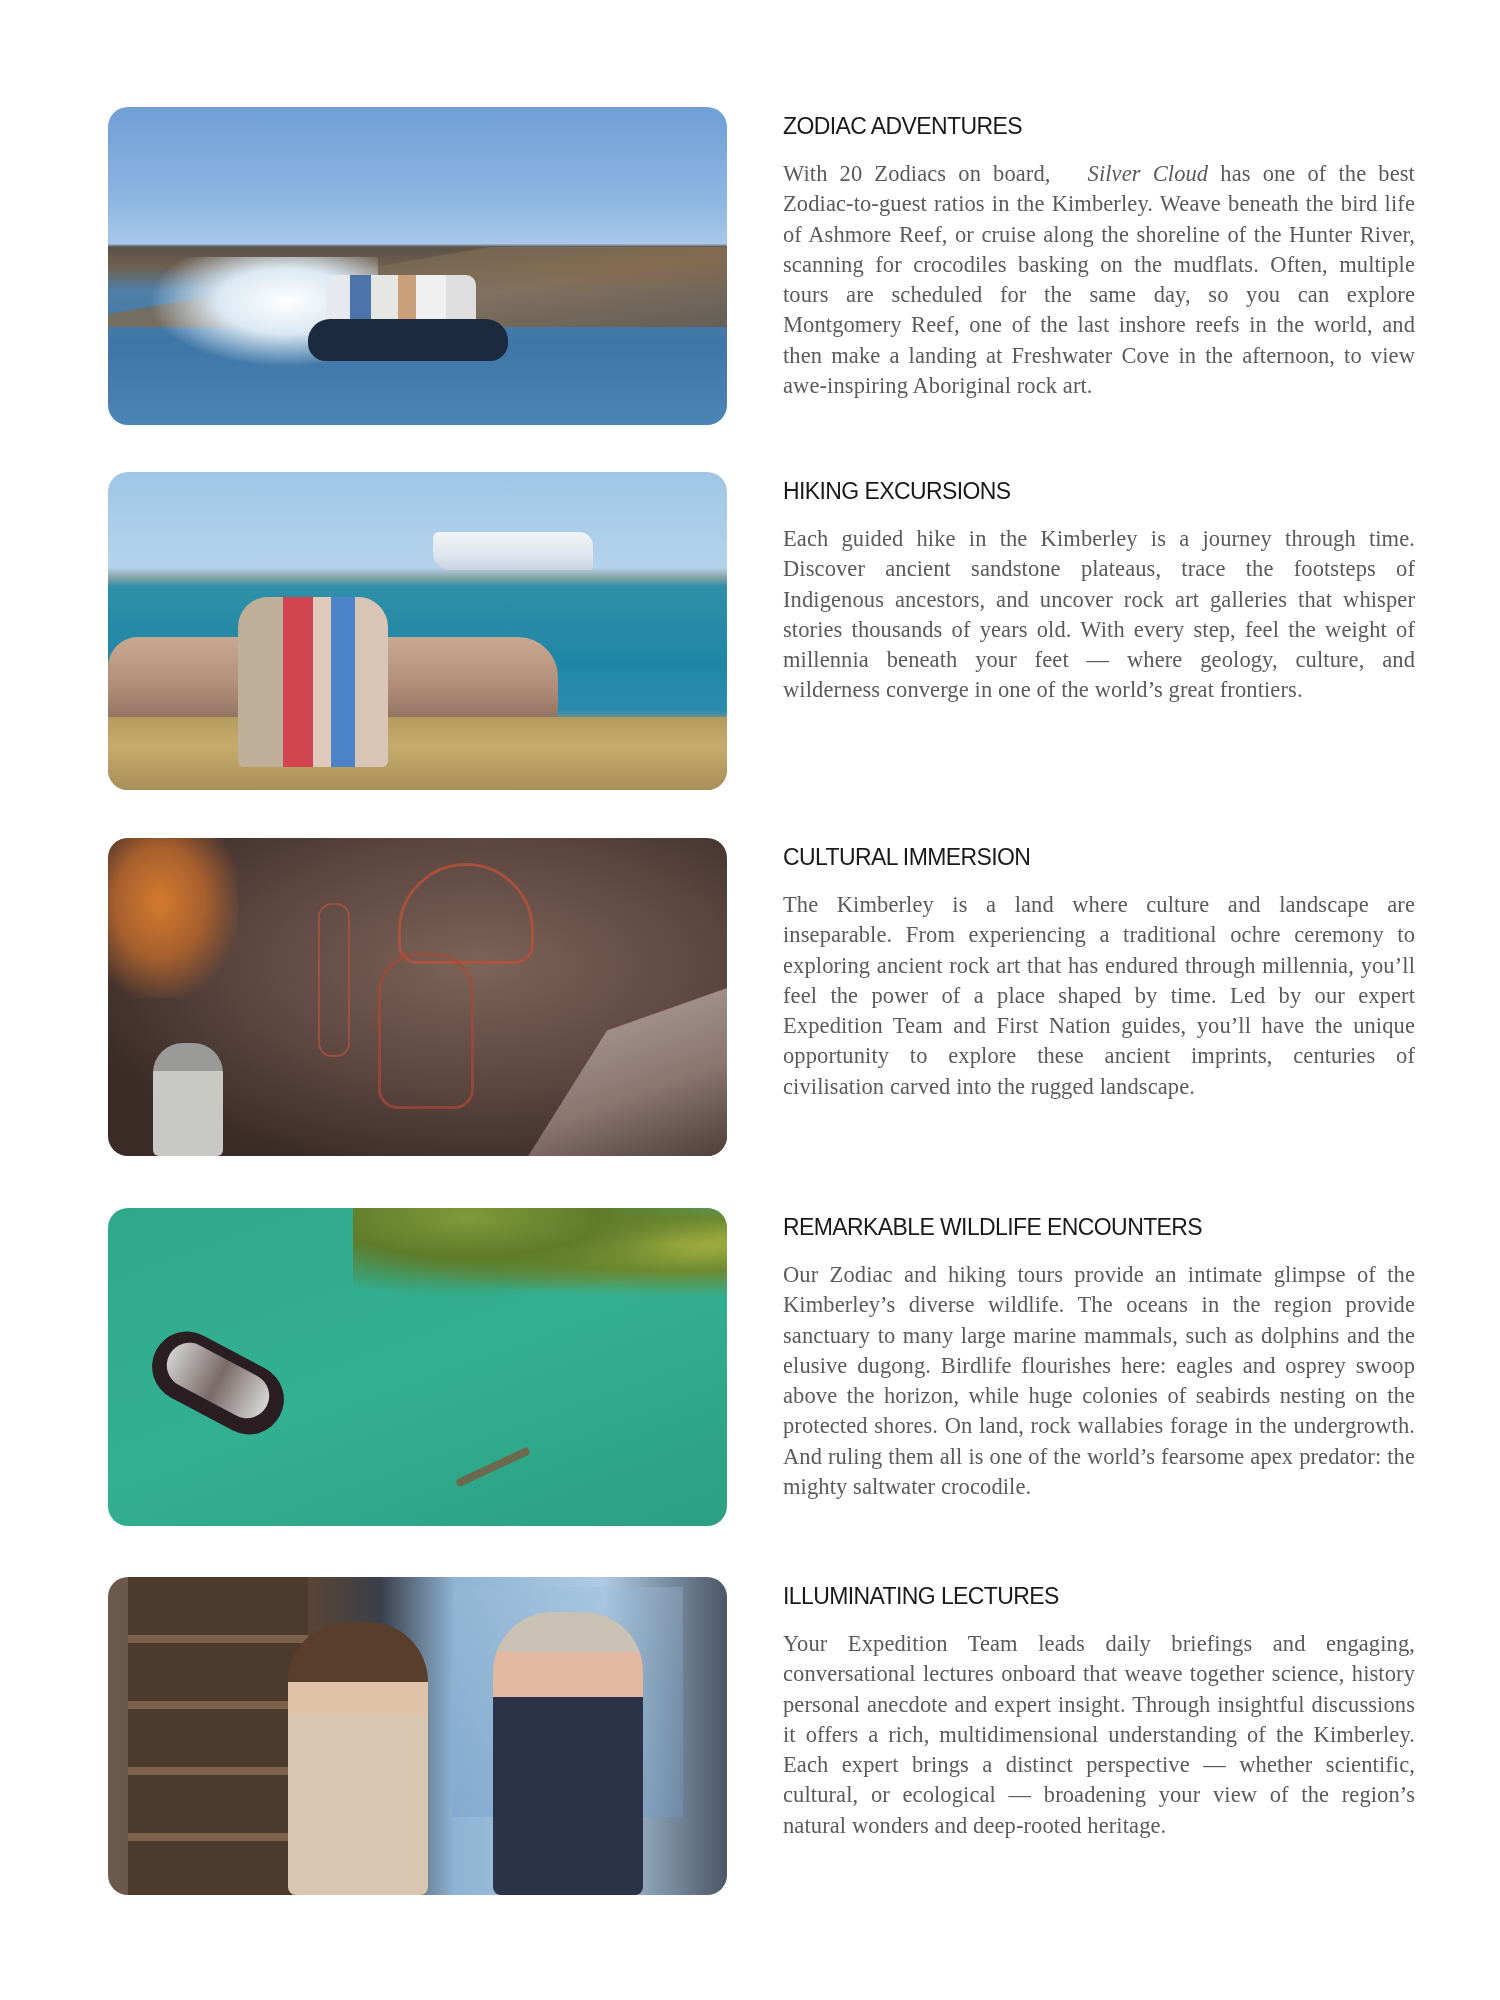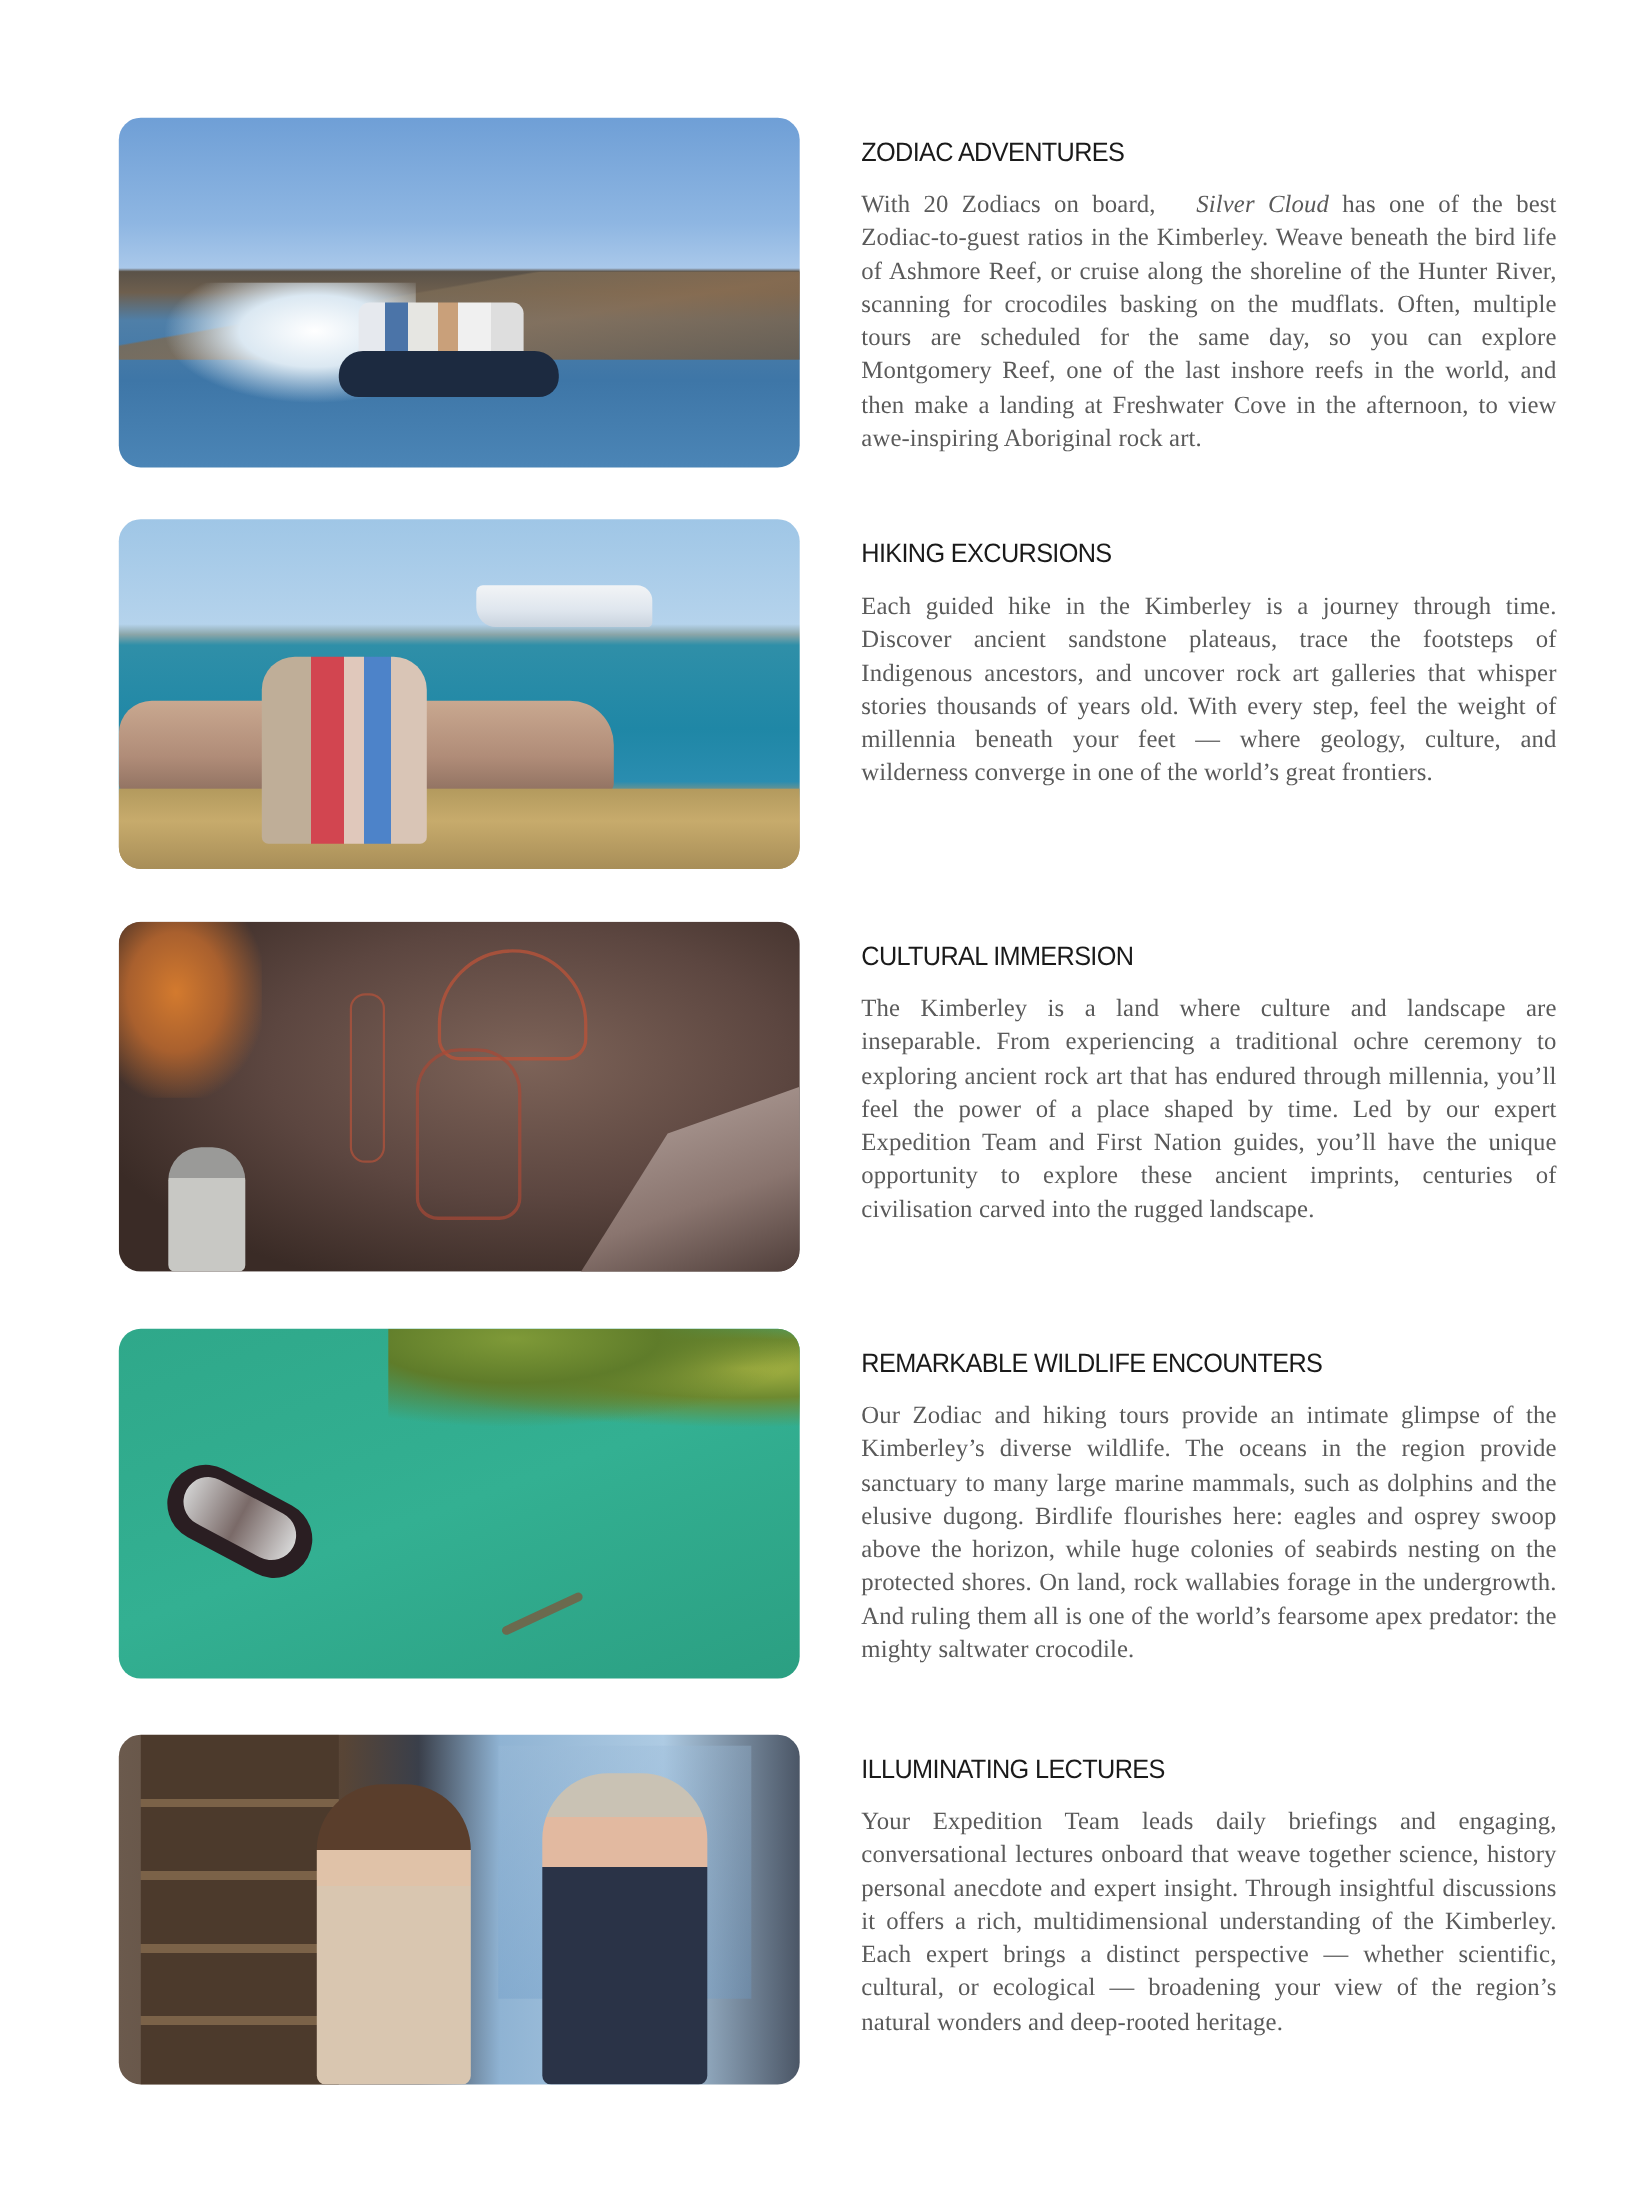--- a/index.html
+++ b/index.html
@@ -1,19 +1,19 @@
 <!DOCTYPE html>
 <html><head>
 <meta charset="utf-8">
 <style>
   html, body { margin: 0; padding: 0; background: #ffffff; }
   body { width: 1500px; height: 2000px; position: relative; overflow: hidden; font-family: "Liberation Serif", serif; }
   .section { position: absolute; left: 108px; width: 1300px; }
   .photo { position: absolute; left: 0; top: 0; width: 619px; height: 318px; border-radius: 20px; overflow: hidden; }
-  .text-col { position: absolute; left: 675px; top: 16px; width: 632px; }
+  .text-col { position: absolute; left: 675px; top: 4px; width: 632px; }
   .heading { font-family: "Liberation Sans", sans-serif; font-size: 23px; color: #1a1a1a; letter-spacing: -0.6px; margin: 0; line-height: 28px; font-weight: normal; transform: scaleY(1.05); transform-origin: left top; }
   .body { margin: 20px 0 0 0; font-family: "Liberation Serif", serif; font-size: 22.5px; line-height: 30.3px; color: #5a5a5a; text-align: justify; text-align-last: left; letter-spacing: 0.1px; }
   .body em { font-style: italic; margin-left: 25px; }
 
   
   .p1 { background: linear-gradient(180deg, #6f9fd6 0%, #8eb6e2 30%, #a9c8ea 43%, #5a5248 44%, #6e5f4e 50%, #4f7fa8 58%, #3e76a7 75%, #4b85b6 100%); }
   .p1 .reef { position:absolute; left:0; top:140px; width:100%; height:80px; background: linear-gradient(170deg, transparent 0%, transparent 35%, #7a6a55 36%, #8a6e52 60%, #6a5a48 100%); opacity:.85; }
   .p1 .foam { position:absolute; left:40px; top:150px; width:230px; height:110px; background: radial-gradient(ellipse at 60% 40%, #ffffff 0%, #dbe8f2 35%, rgba(200,220,235,0) 70%); }
   .p1 .boat { position:absolute; left:200px; top:212px; width:200px; height:42px; background:#1c2a40; border-radius: 22px 22px 18px 18px; }
   .p1 .people { position:absolute; left:218px; top:168px; width:150px; height:55px; background: linear-gradient(90deg,#e6e9ee 0 16%, #4b74a8 16% 30%, #e6e6e2 30% 48%, #c9a07a 48% 60%, #f0f0f0 60% 80%, #dedede 80% 100%); border-radius: 10px 10px 0 0; }

